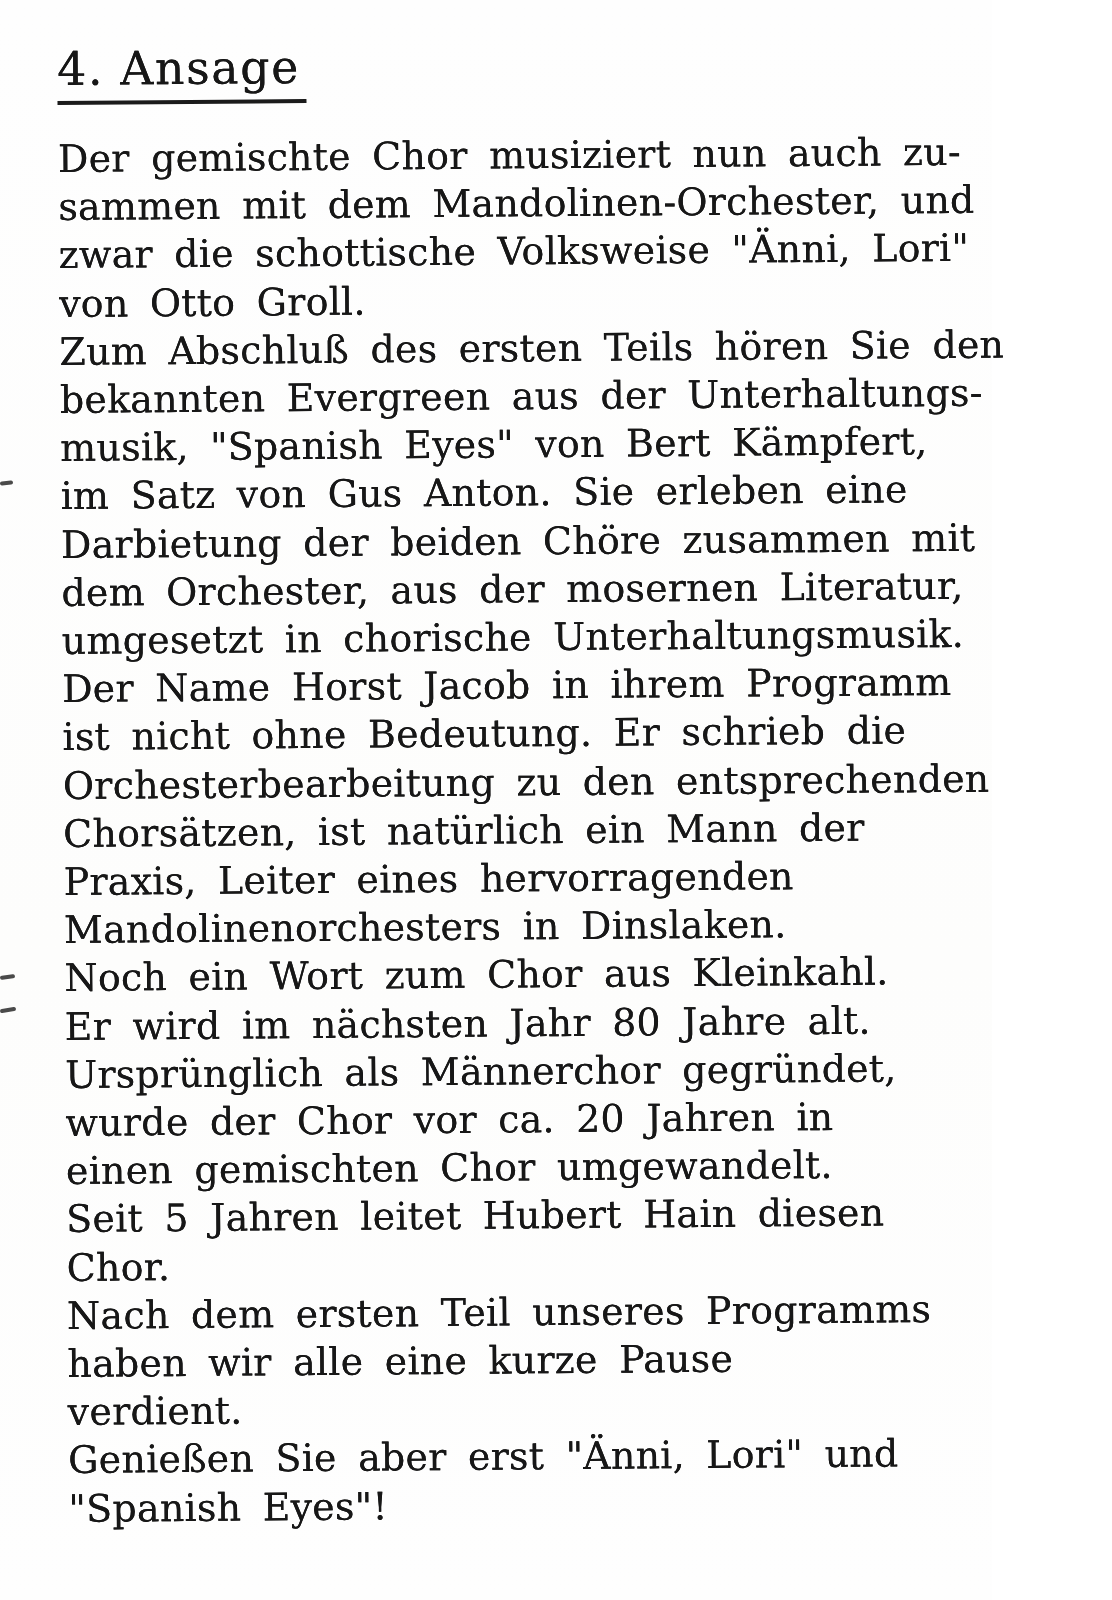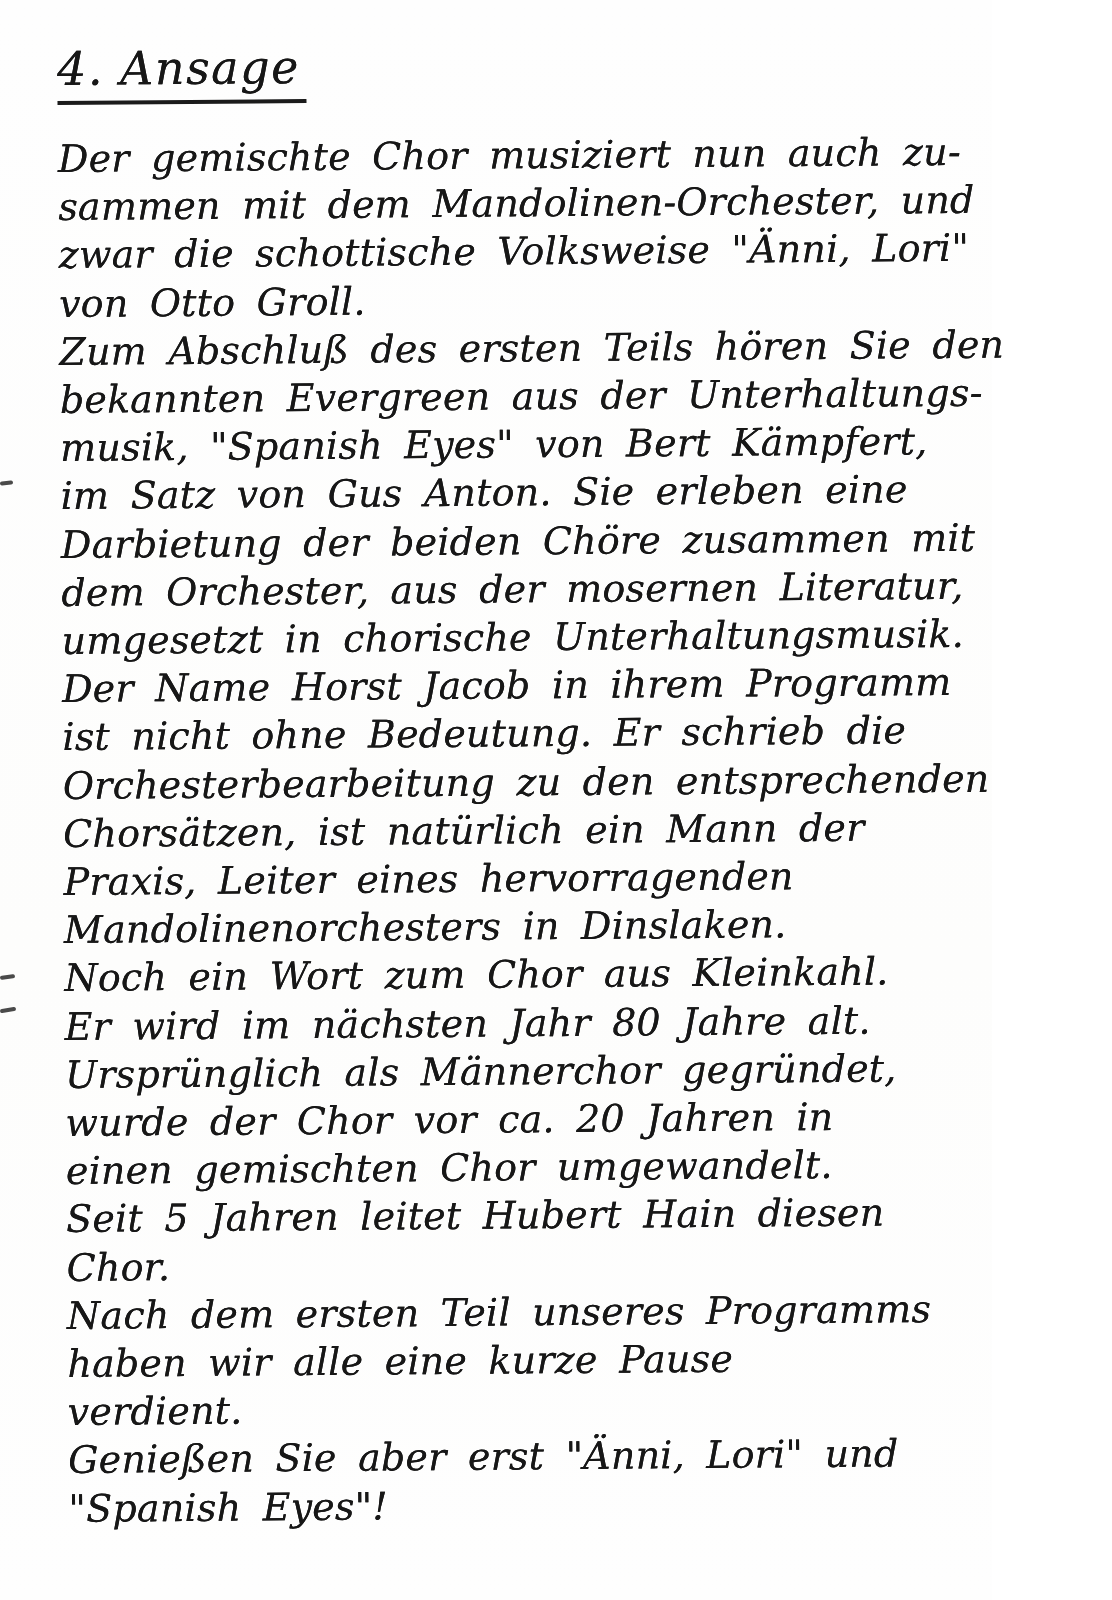--- a/index.html
+++ b/index.html
@@ -12,21 +12,20 @@
     background: #ffffff;
     overflow: hidden;
   }
   .page {
     position: relative;
     width: 992px;
     height: 1600px;
     background: linear-gradient(180deg, #fefefe 0%, #fdfdfc 60%, #fefefe 100%);
     font-family: "DejaVu Serif", serif;
     color: #171717;
-    font-style: italic;
   }
   .content {
     position: absolute;
     left: 57px;
     top: 42px;
     transform: rotate(-0.45deg);
     transform-origin: 0 0;
   }
   .heading {
     display: inline-block;

